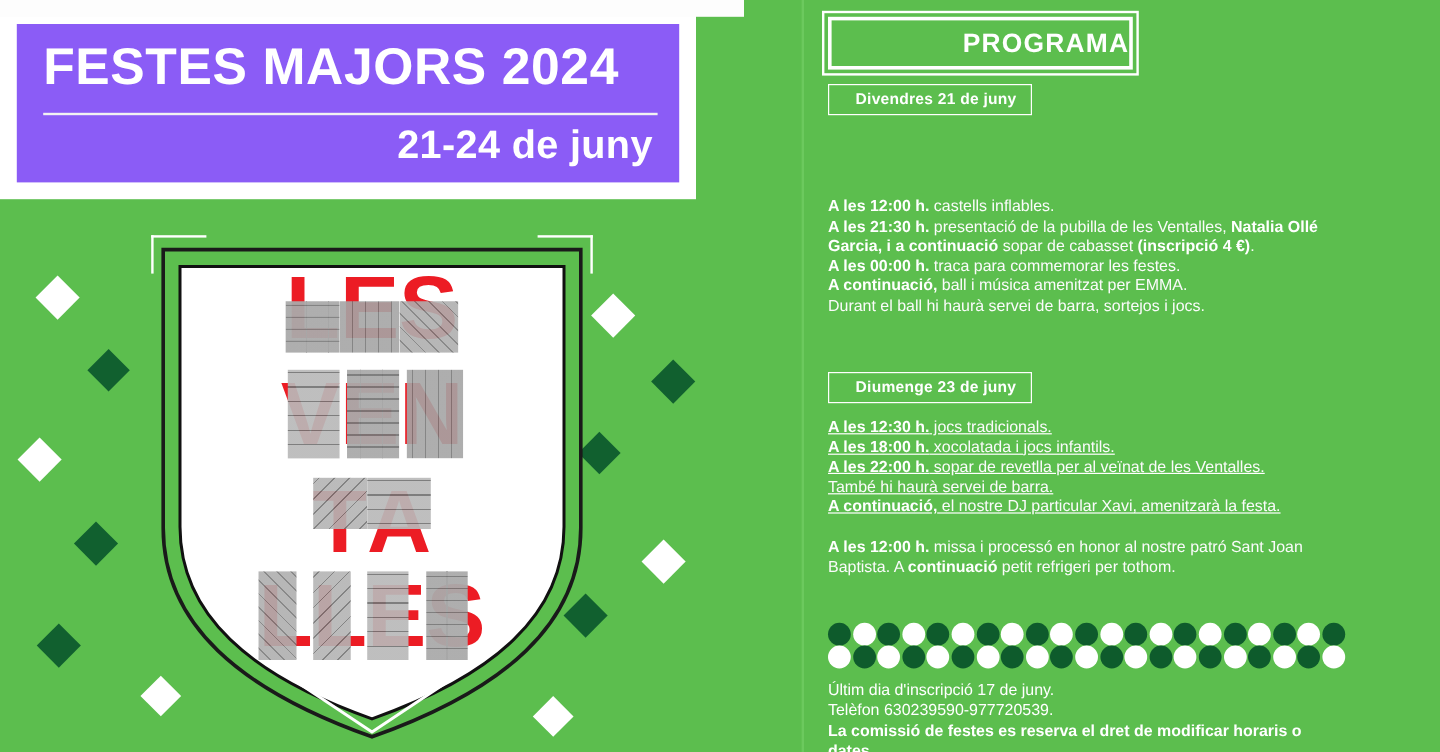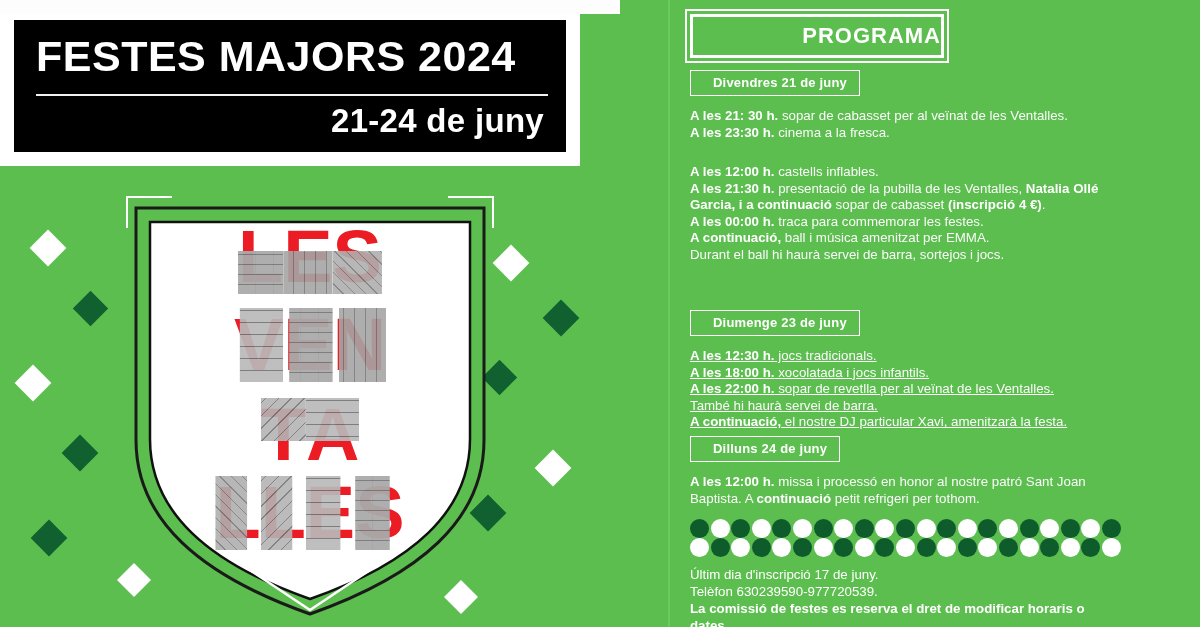--- a/index.html
+++ b/index.html
@@ -12,21 +12,21 @@
 
   
   .topband{position:absolute;left:0;top:0;width:620px;height:14px;background:#fdfdfd;z-index:6;}
   .notch{position:absolute;top:0;width:0;height:0;
          border-left:11px solid transparent;border-right:11px solid transparent;
          border-top:13px solid #5cbe4e;}
 
   
   .leftpanel{position:absolute;left:0;top:0;width:668px;height:627px;}
   .title-outer{position:absolute;left:0px;top:6px;width:580px;height:160px;background:#ffffff;z-index:5;}
-  .title-box{position:absolute;left:14px;top:14px;right:14px;bottom:14px;background:#000000;}
+  .title-box{position:absolute;left:14px;top:14px;right:14px;bottom:14px;background:#8b5cf6;}
   .title-main{
     position:absolute;left:22px;top:14px;right:18px;
     color:#ffffff;font-weight:bold;font-size:43px;letter-spacing:0.5px;
     white-space:nowrap;line-height:1.05;
   }
   .title-rule{position:absolute;left:22px;right:18px;top:74px;height:2px;background:#f2f2f2;}
   .title-sub{
     position:absolute;right:22px;top:82px;
     color:#ffffff;font-weight:bold;font-size:33px;letter-spacing:0.3px;
   }
@@ -141,24 +141,20 @@
 
   <div class="divider"></div>
 
   <div class="rightpanel">
     <div class="prog-box">
       <div class="prog-txt">PROGRAMA</div>
     </div>
     <div id="days">
         <div class="day-sec" style="top: 70px;">
           <div><span class="day-box">Divendres 21 de juny</span></div>
-          <div class="lines">
-            <div><span class="b">A les 21: 30 h.</span><span> sopar de cabasset per al veïnat de les Ventalles.</span></div>
-            <div><span class="b">A les 23:30 h.</span><span> cinema a la fresca.</span></div>
-          </div>
         </div>
         <div class="day-sec" style="top: 152px;">
           <div class="lines">
             <div><span class="b">A les 12:00 h.</span><span>  castells inflables.</span></div>
             <div><span class="b">A les 21:30 h.</span><span> presentació de la pubilla de les Ventalles, </span><span class="b">Natalia Ollé Garcia, i a continuació</span><span> sopar de cabasset </span><span class="b">(inscripció 4 €)</span><span>.</span></div>
             <div><span class="b">A les 00:00 h.</span><span> traca para commemorar les festes.</span></div>
             <div><span class="b">A continuació,</span><span> ball i música amenitzat per EMMA.</span></div>
             <div><span>Durant el ball hi haurà servei de barra, sortejos i jocs.</span></div>
           </div>
         </div>
@@ -166,21 +162,20 @@
           <div><span class="day-box">Diumenge 23 de juny</span></div>
           <div class="lines">
             <div><span class="b">A les 12:30 h.</span><span> jocs tradicionals.</span></div>
             <div><span class="b">A les 18:00 h.</span><span> xocolatada i jocs infantils.</span></div>
             <div><span class="b">A les 22:00 h.</span><span> sopar de revetlla per al veïnat de les Ventalles.</span></div>
             <div><span>També hi haurà servei de barra.</span></div>
             <div><span class="b">A continuació,</span><span> el nostre DJ particular Xavi, amenitzarà la festa.</span></div>
           </div>
         </div>
         <div class="day-sec" style="top: 436px;">
-          <div><span class="day-box">Dilluns 24 de juny</span></div>
           <div class="lines">
             <div><span class="b">A les 12:00 h.</span><span> missa i processó en honor al nostre patró Sant Joan Baptista. A </span><span class="b">continuació</span><span> petit refrigeri per tothom.</span></div>
           </div>
         </div>
       </div>
     <div class="dots" id="dots">
         <div class="dot dk" style="left: 0px; top: 0px;"></div>
         <div class="dot wt" style="left: 20.6px; top: 0px;"></div>
         <div class="dot dk" style="left: 41.2px; top: 0px;"></div>
         <div class="dot wt" style="left: 61.8px; top: 0px;"></div>

